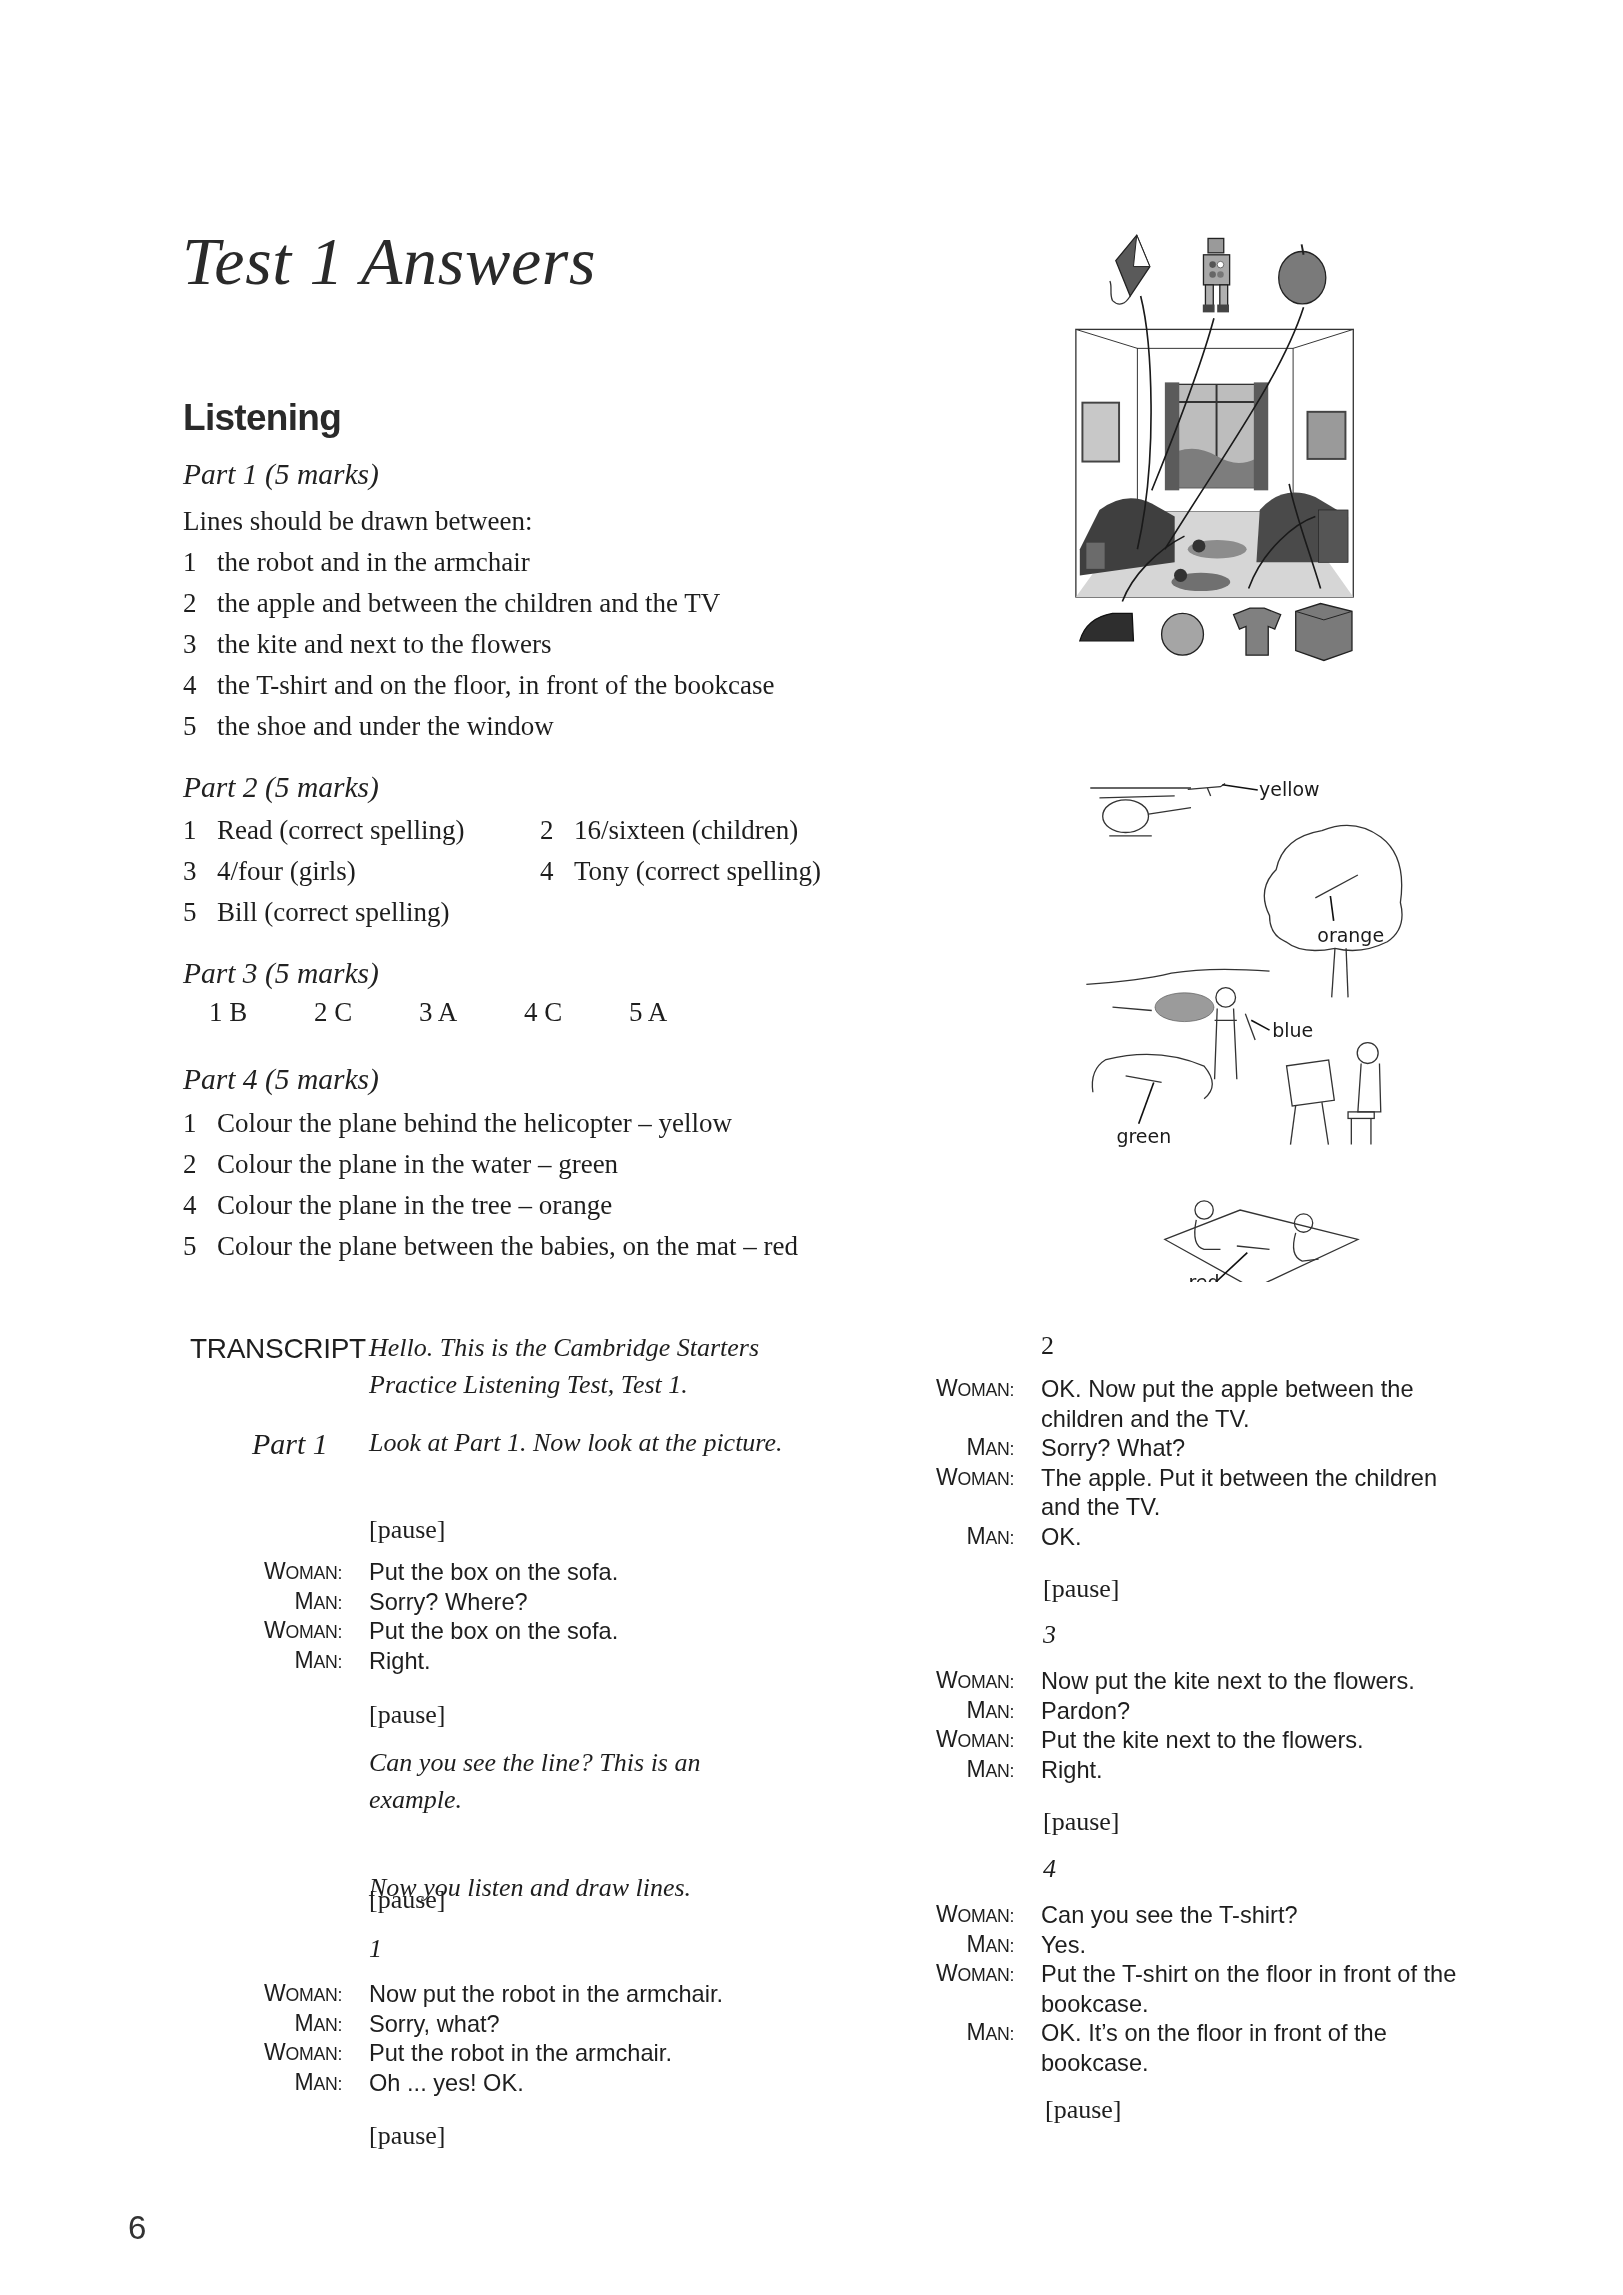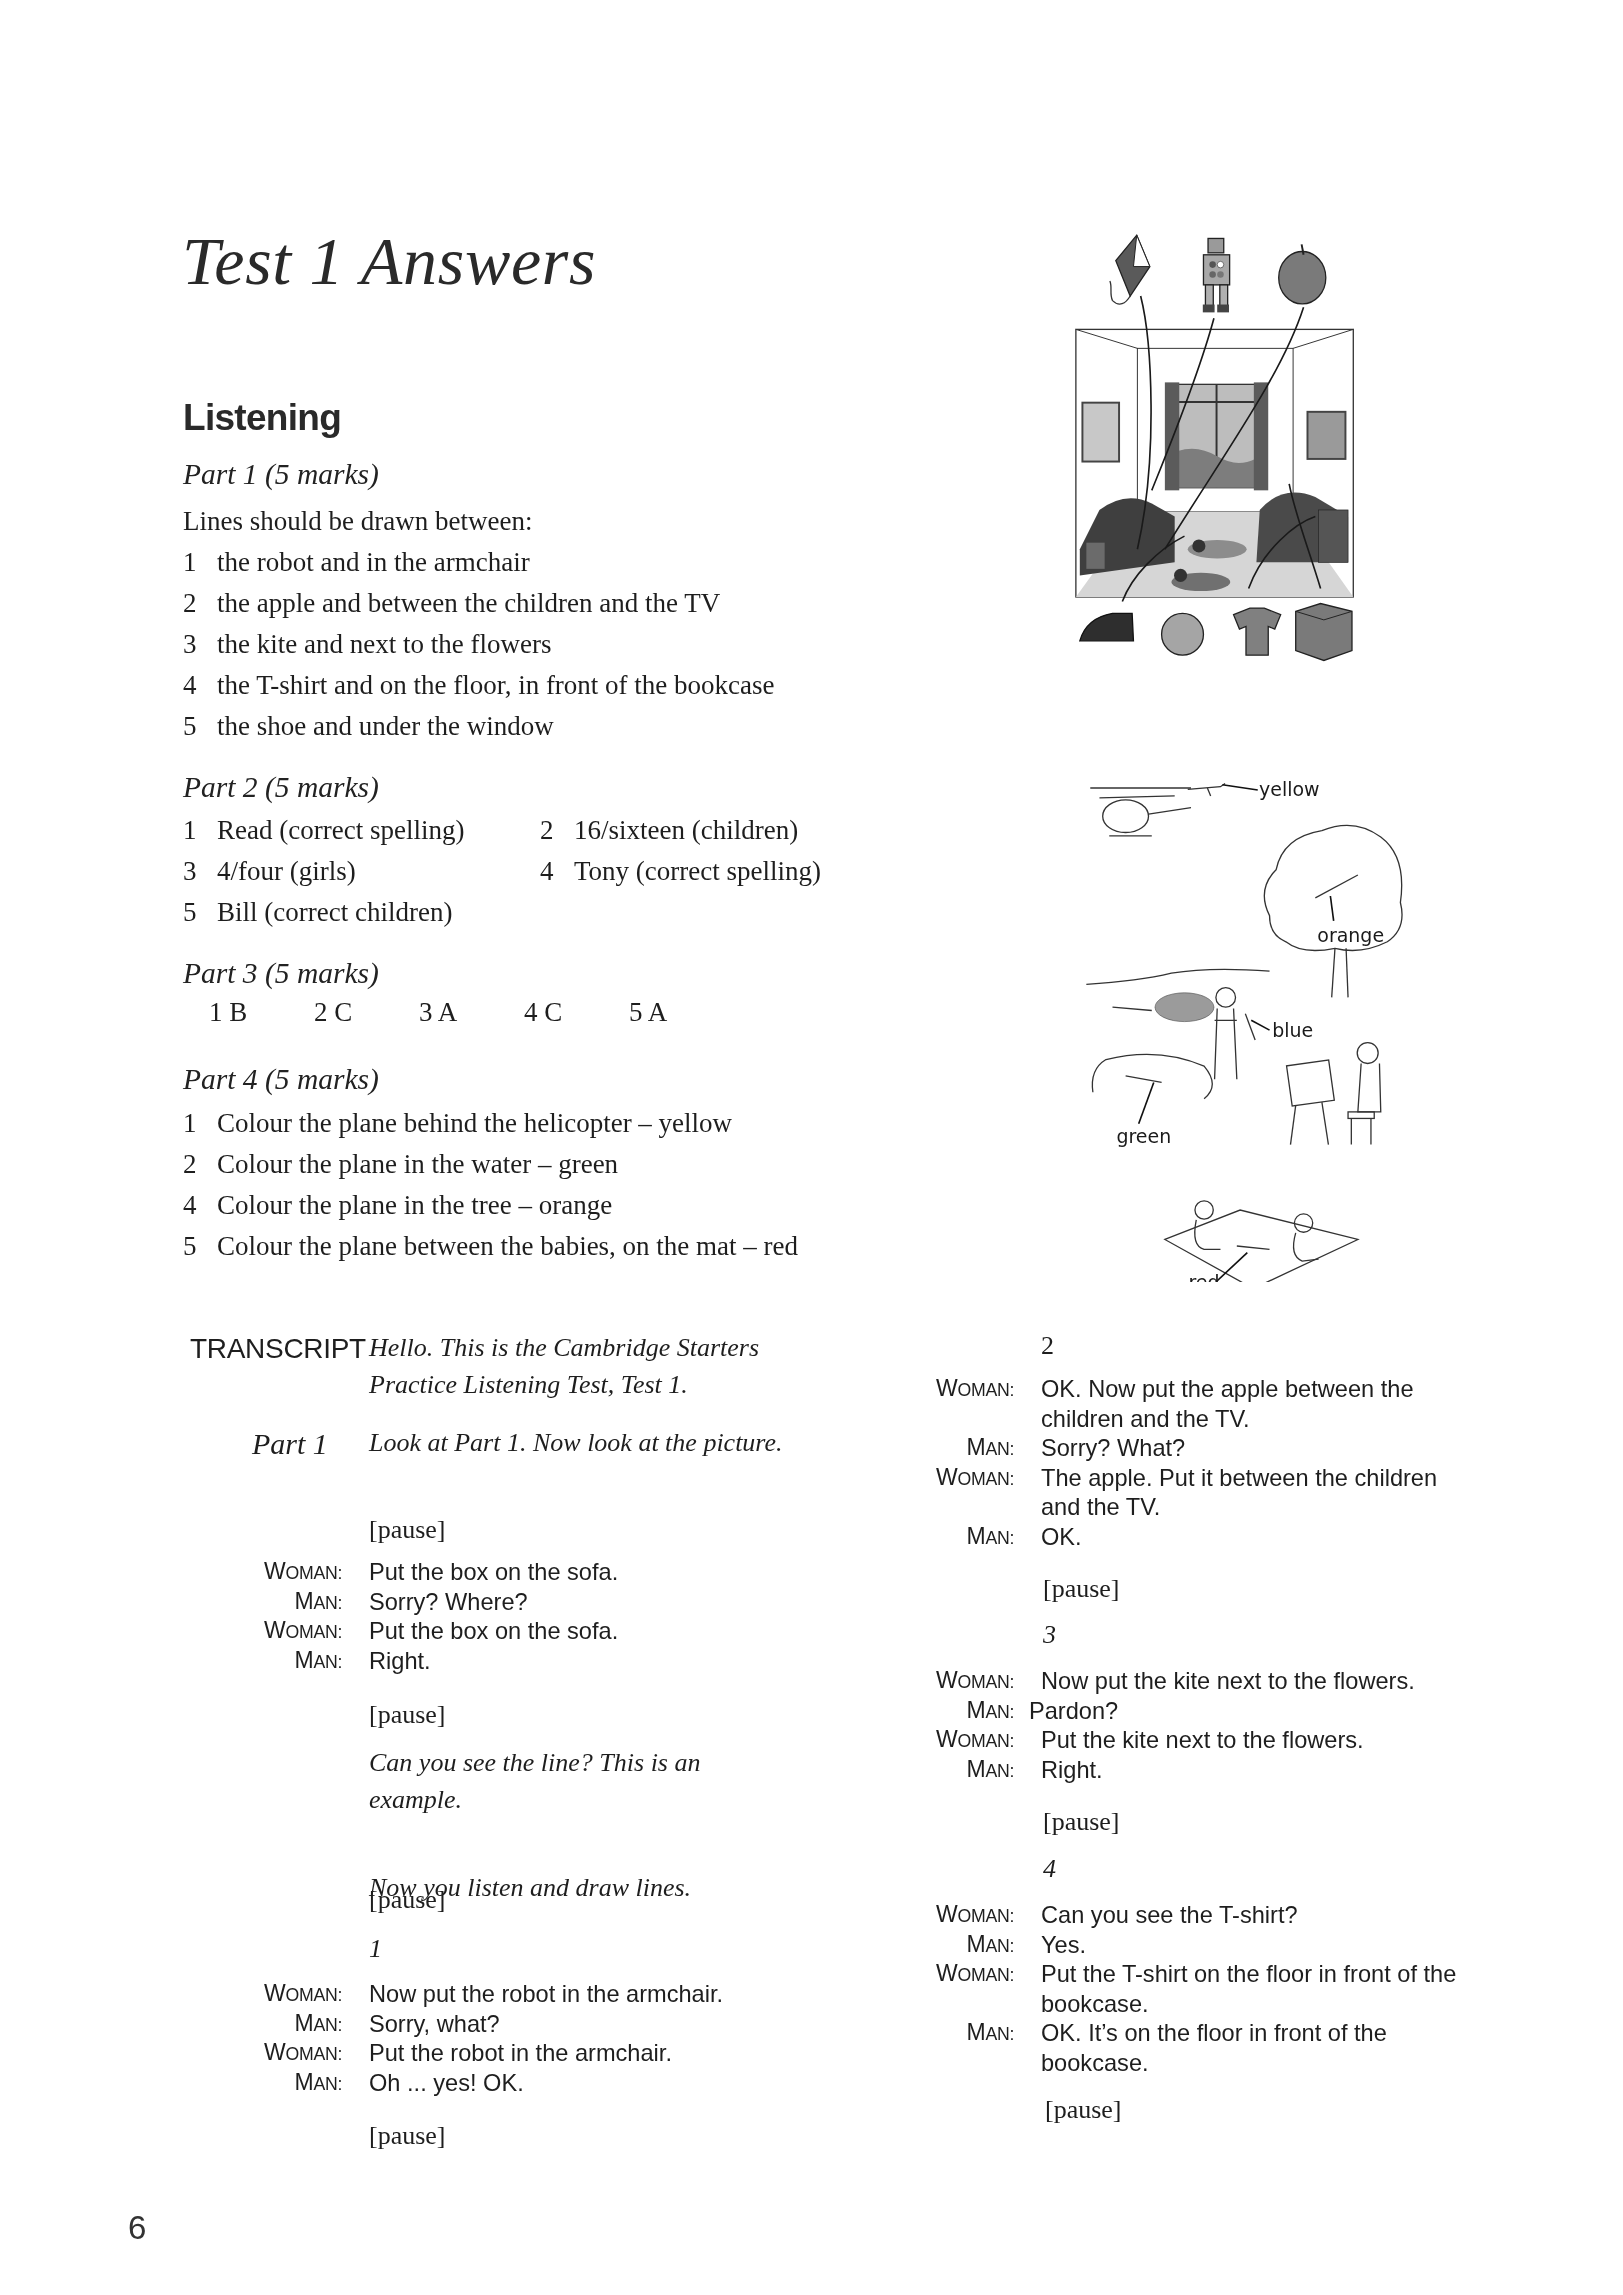--- a/index.html
+++ b/index.html
@@ -51,21 +51,21 @@
   <div class="line"><span class="num">4</span><span>the T-shirt and on the floor, in front of the bookcase</span></div>
   <div class="line"><span class="num">5</span><span>the shoe and under the window</span></div>
 </div>
 
 <div class="abs serif part-heading" style="left:183px; top:771px;">Part 2 (5 marks)</div>
 <div class="abs serif p2-grid">
   <div class="line"><span class="num">1</span><span>Read (correct spelling)</span></div>
   <div class="line"><span class="num">2</span><span>16/sixteen (children)</span></div>
   <div class="line"><span class="num">3</span><span>4/four (girls)</span></div>
   <div class="line"><span class="num">4</span><span>Tony (correct spelling)</span></div>
-  <div class="line"><span class="num">5</span><span>Bill (correct children)</span></div>
+  <div class="line"><span class="num">5</span><span>Bill (correct spelling)</span></div>
 </div>
 
 <div class="abs serif part-heading" style="left:183px; top:957px;">Part 3 (5 marks)</div>
 <div class="abs serif p3-row">
   <span class="item"><span>1</span> <span>B</span></span>
   <span class="item"><span>2</span> <span>C</span></span>
   <span class="item"><span>3</span> <span>A</span></span>
   <span class="item"><span>4</span> <span>C</span></span>
   <span class="item"><span>5</span> <span>A</span></span>
 </div>
@@ -327,21 +327,21 @@
 <div class="abs serif tr-num" style="left:1043px; top:1620px;">3</div>
 <div class="abs sans" style="left:903px; top:1667px; width:655px;">
   <div style="display:flex;">
       <div class="tr-label" style="width:111px;"><span>W</span><span class="sc">OMAN:</span></div>
       <div class="tr-text" style="margin-left:27px;">
         <div>Now put the kite next to the flowers.</div>
       </div>
     </div>
   <div style="display:flex;">
       <div class="tr-label" style="width:111px;"><span>M</span><span class="sc">AN:</span></div>
-      <div class="tr-text" style="margin-left:15px;">
+      <div class="tr-text" style="margin-left:27px;">
         <div>Pardon?</div>
       </div>
     </div>
   <div style="display:flex;">
       <div class="tr-label" style="width:111px;"><span>W</span><span class="sc">OMAN:</span></div>
       <div class="tr-text" style="margin-left:27px;">
         <div>Put the kite next to the flowers.</div>
       </div>
     </div>
   <div style="display:flex;">

